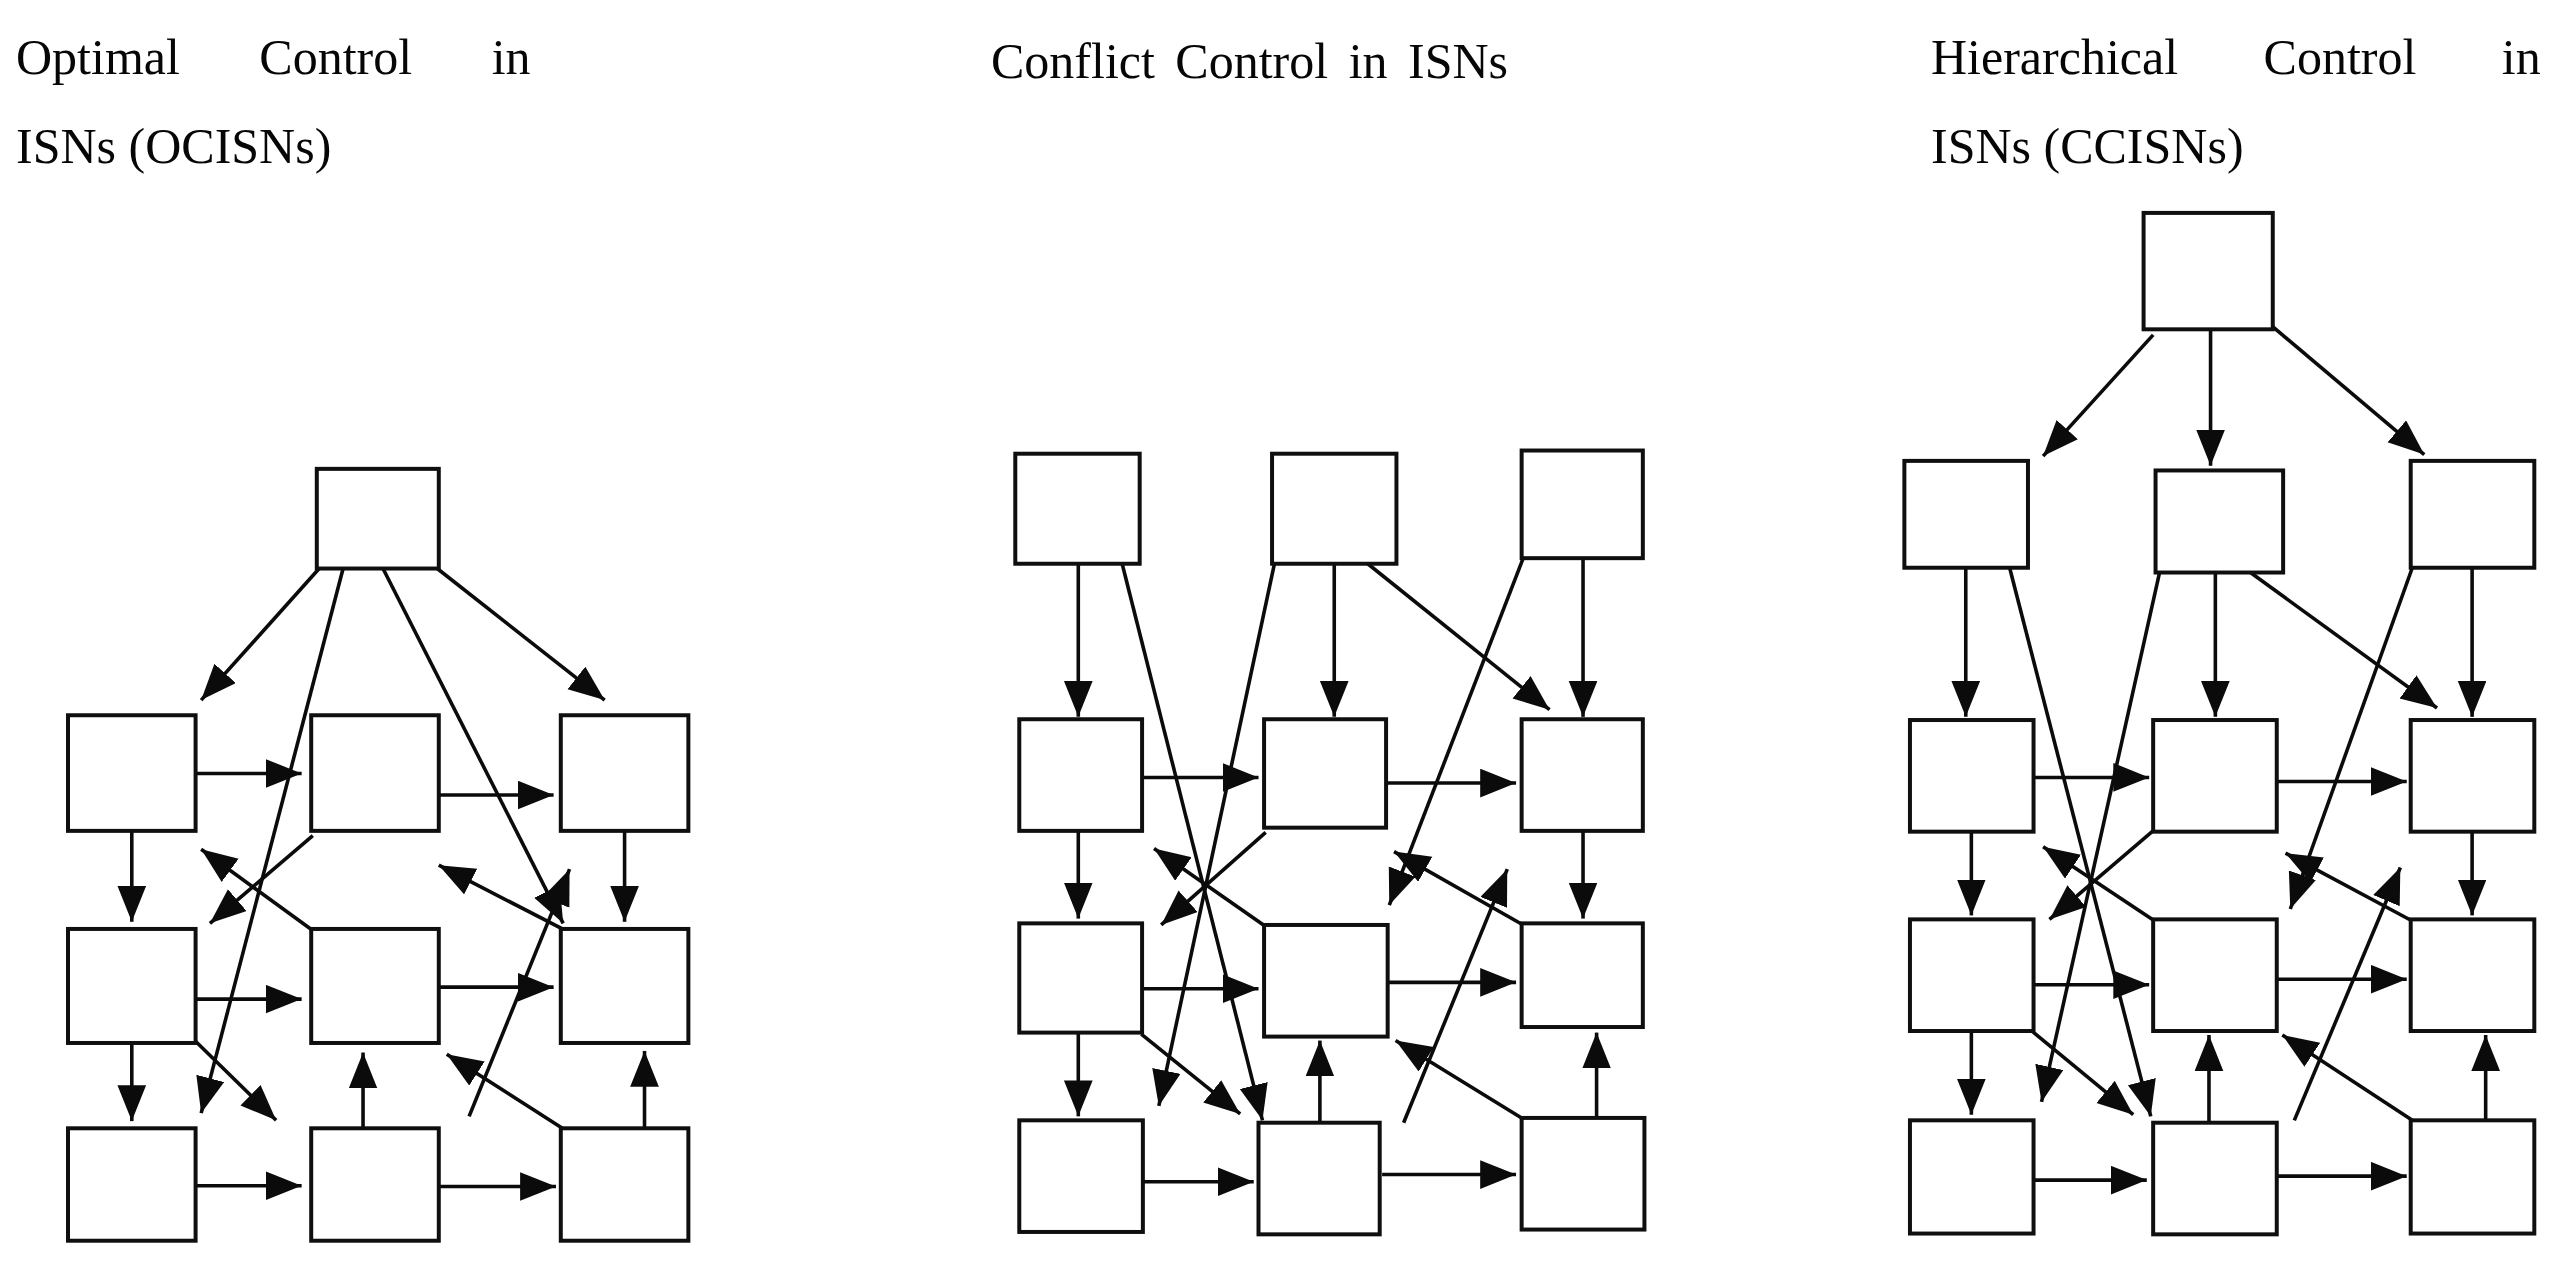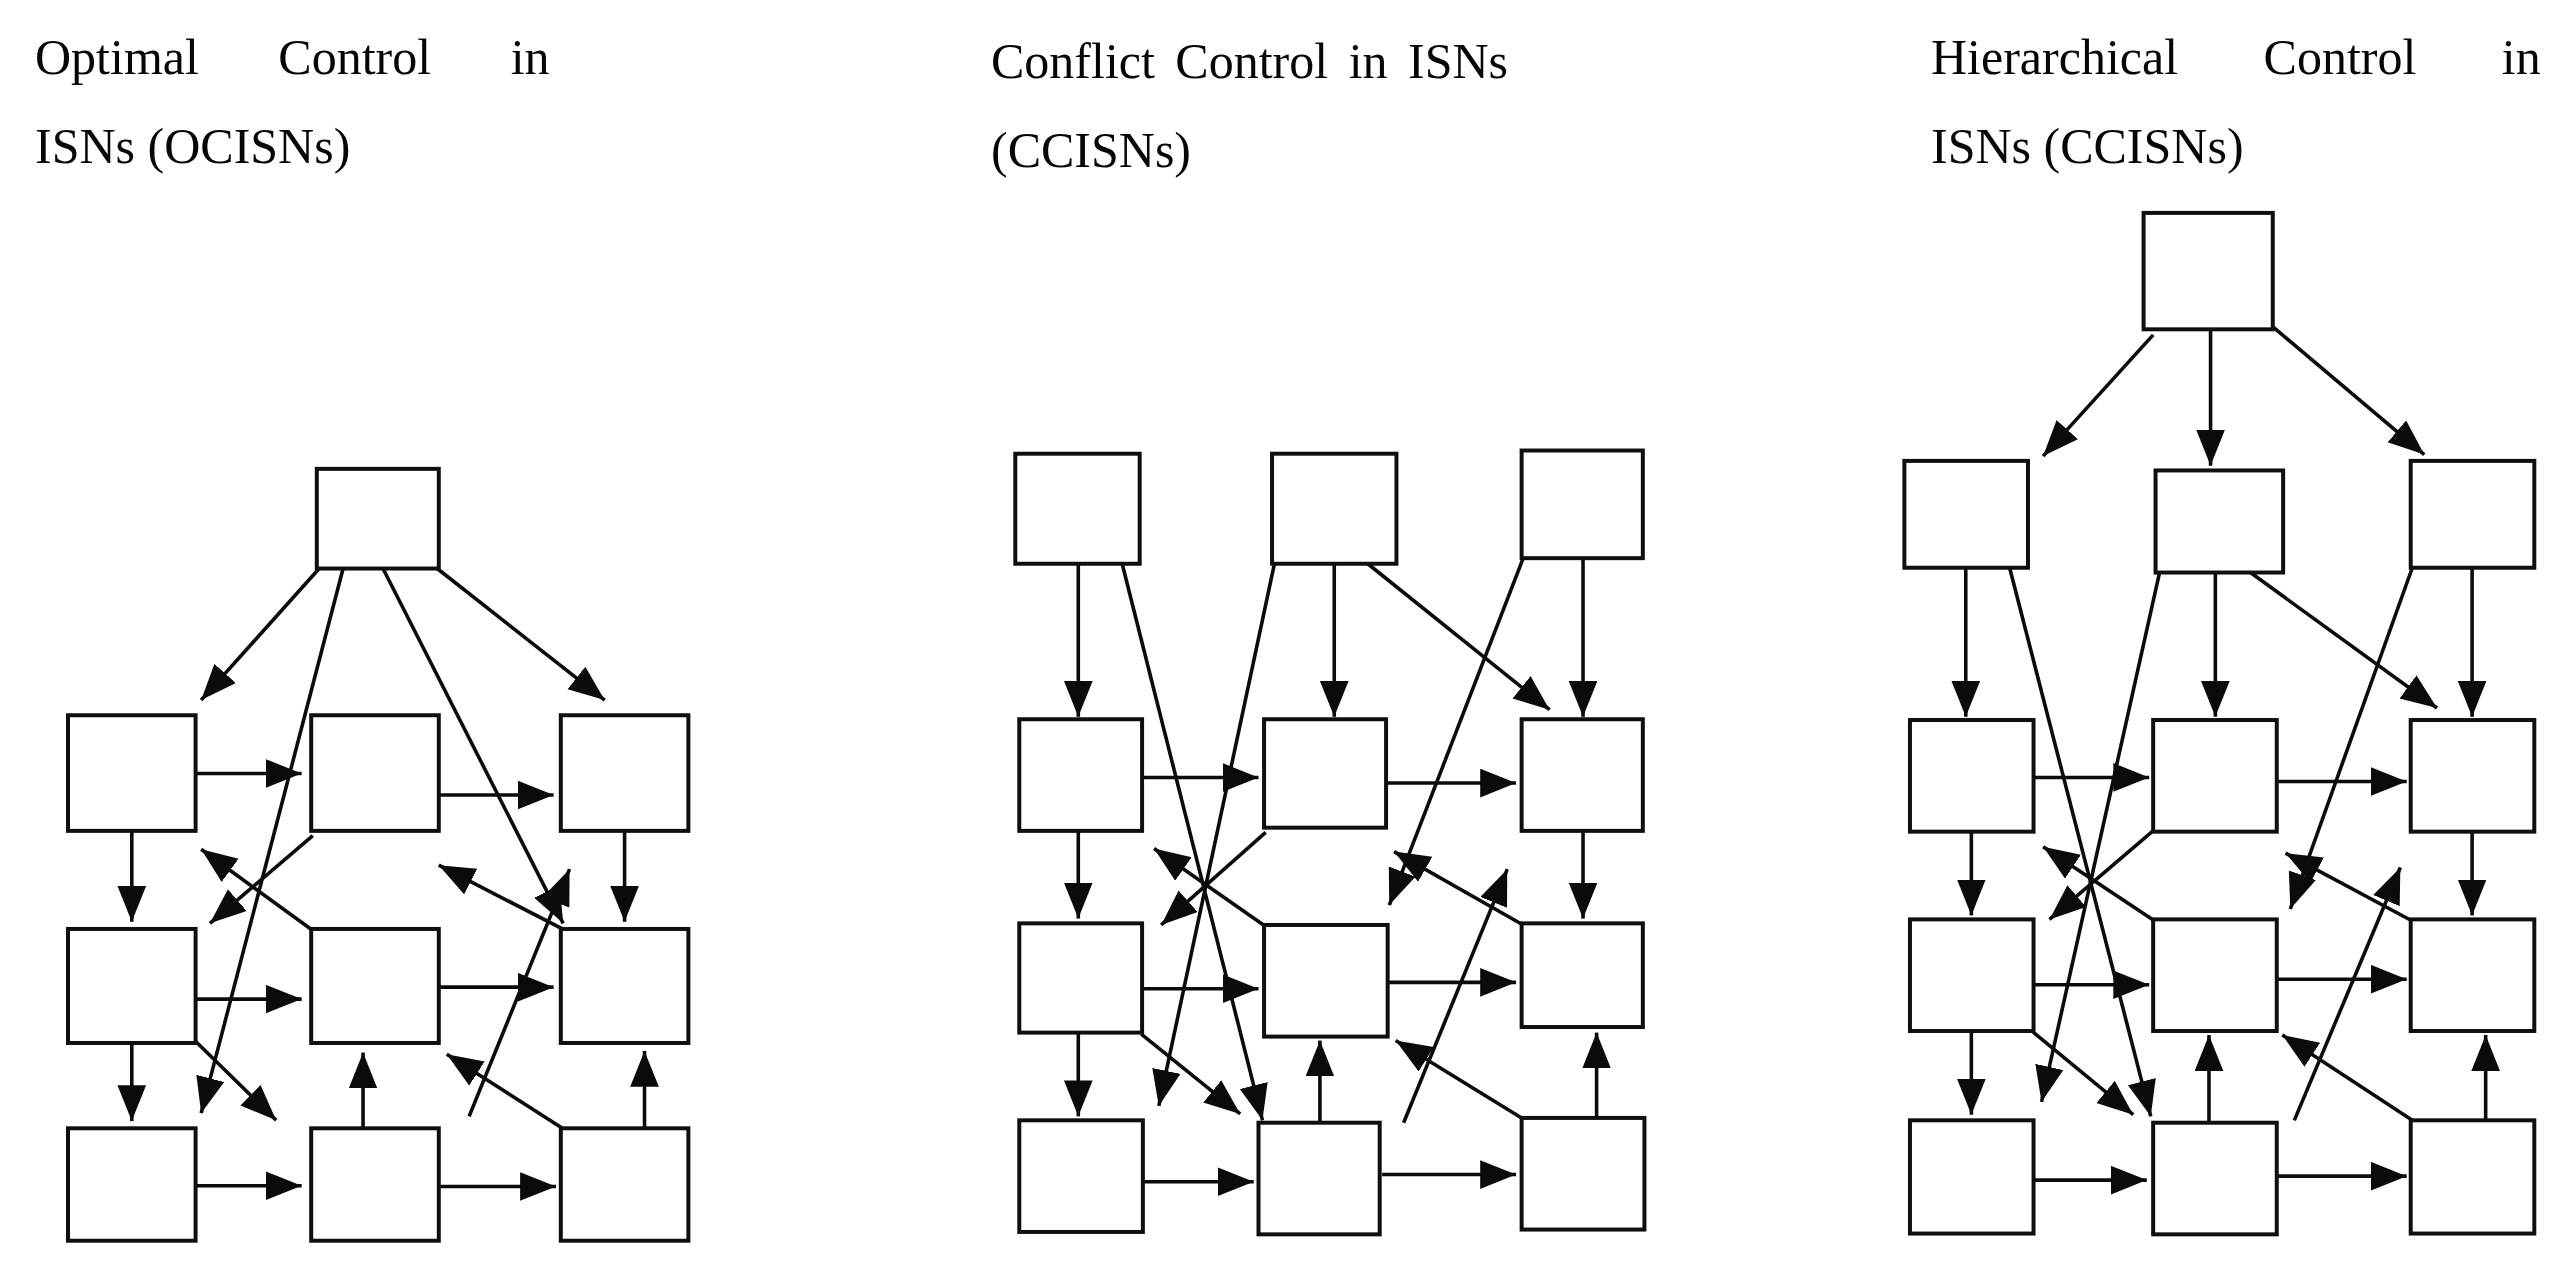--- a/index.html
+++ b/index.html
@@ -1,40 +1,39 @@
 <!DOCTYPE html>
 <html style="font-size:12.8px"><head>
 <meta charset="utf-8">
 <style>
   html,body{margin:0;padding:0;background:#ffffff;}
   body{width:2576px;height:1279px;position:relative;font-family:"Liberation Serif","DejaVu Serif",serif;}
   .panel-title{position:absolute;top:12.8px;color:#060606;font-size:50px;line-height:89px;white-space:nowrap;}
   .panel-title .l1{display:block;}
   .panel-title .l2{display:block;}
-  #title-1{left:35px;width:622px;}
+  #title-1{left:16px;width:622px;}
   #title-1 .l1{word-spacing:67px;}
   #title-2{left:991px;top:17px;width:670px;}
   #title-2 .l1{word-spacing:8px;}
   #title-3{left:1931px;width:705px;}
   #title-3 .l1{word-spacing:73px;}
   #diagram-canvas{position:absolute;left:0;top:0;}
   svg line{stroke:#0b0b0b;stroke-width:4.5;}
   svg rect{fill:#ffffff;stroke:#0f0f0f;stroke-width:5;}
 </style>
 </head>
 <body>
 
 <div class="panel-title" id="title-1">
   <span class="l1">Optimal Control in</span>
   <span class="l2">ISNs (OCISNs)</span>
 </div>
 
 <div class="panel-title" id="title-2">
   <span class="l1">Conflict Control in ISNs</span>
-  <span class="l2">(CCISNs)</span>
 </div>
 
 <div class="panel-title" id="title-3">
   <span class="l1">Hierarchical Control in</span>
   <span class="l2">ISNs (CCISNs)</span>
 </div>
 
 <svg id="diagram-canvas" width="2576" height="1279" viewBox="0 0 3230 1604" xmlns="http://www.w3.org/2000/svg">
   <defs>
     <marker id="arrowhead" markerWidth="11" markerHeight="9" refX="10" refY="4" orient="auto" markerUnits="strokeWidth">

